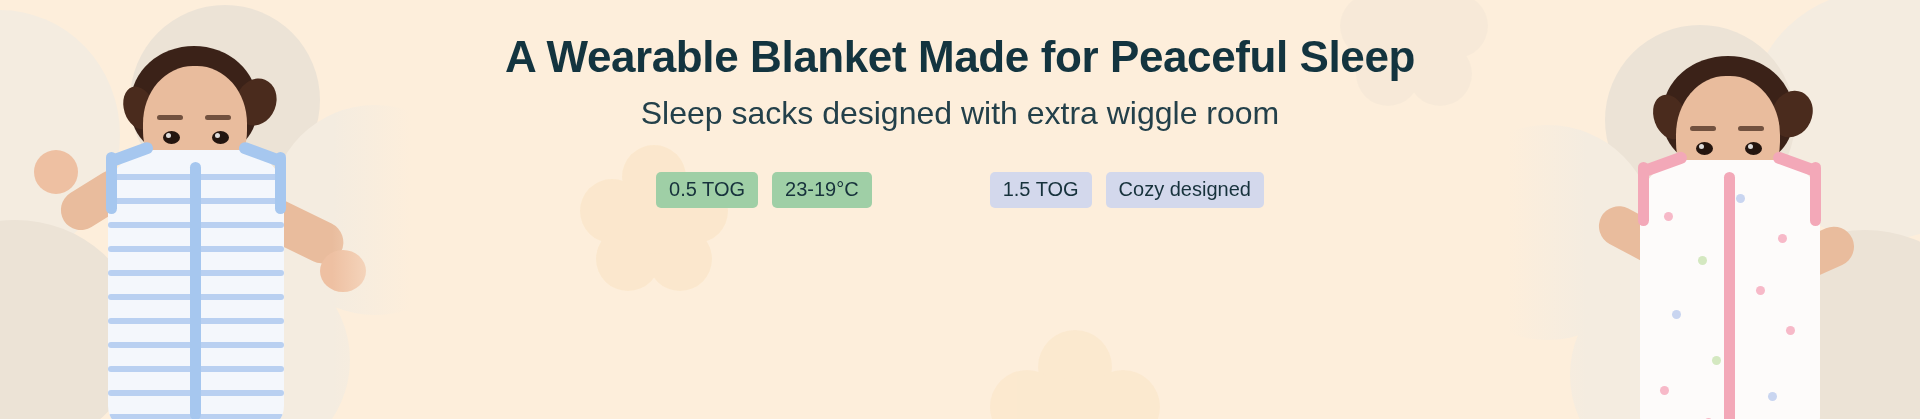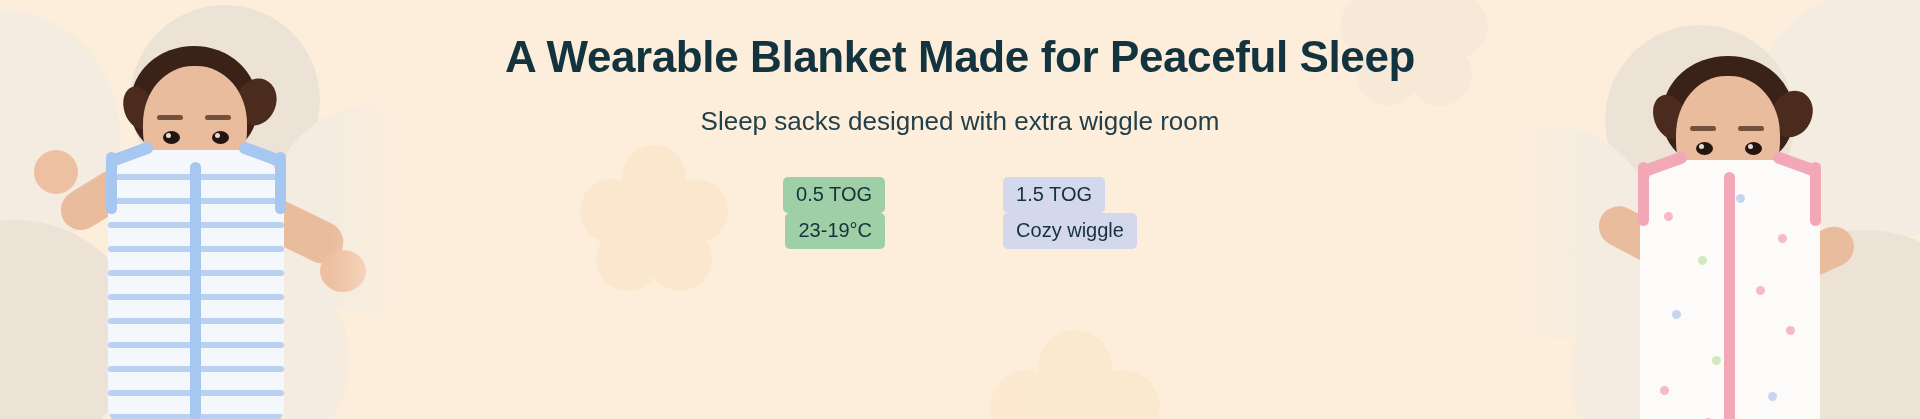--- a/index.html
+++ b/index.html
@@ -129,34 +129,34 @@
   .headline {
     margin-top:32px;
     font-size:44px;
     font-weight:700;
     color:#13343f;
     letter-spacing:-.4px;
     white-space:nowrap;
     line-height:1.15;
   }
   .subhead {
-    margin-top:23px;
-    font-size:26px;
+    margin-top:12px;
+    font-size:32px;
     font-weight:400;
     color:#23404a;
     white-space:nowrap;
   }
 
   .tog-grid {
     margin-top:40px;
     display:flex;
     gap:118px;
     align-items:flex-start;
   }
-  .tog-col { display:flex; flex-direction:column; gap:0; }
+  .tog-col { display:flex; flex-direction:row; gap:14px; }
   .tog-col.left  { align-items:flex-end; }
   .tog-col.right { align-items:flex-start; }
 
   .pill {
     font-size:20px;
     color:#17323c;
     padding:5px 13px 6px;
     border-radius:5px;
     white-space:nowrap;
     line-height:1.25;
@@ -309,19 +309,19 @@
 
     <div class="tog-grid">
 
       <div class="tog-col left">
         <div class="pill green">0.5 TOG</div>
         <div class="pill green">23-19°C</div>
       </div>
 
       <div class="tog-col right">
         <div class="pill lavender">1.5 TOG</div>
-        <div class="pill lavender">Cozy wiggle</div>
+        <div class="pill lavender">Cozy designed</div>
       </div>
 
     </div>
   </div>
 
 </div>
 
 </body></html>

